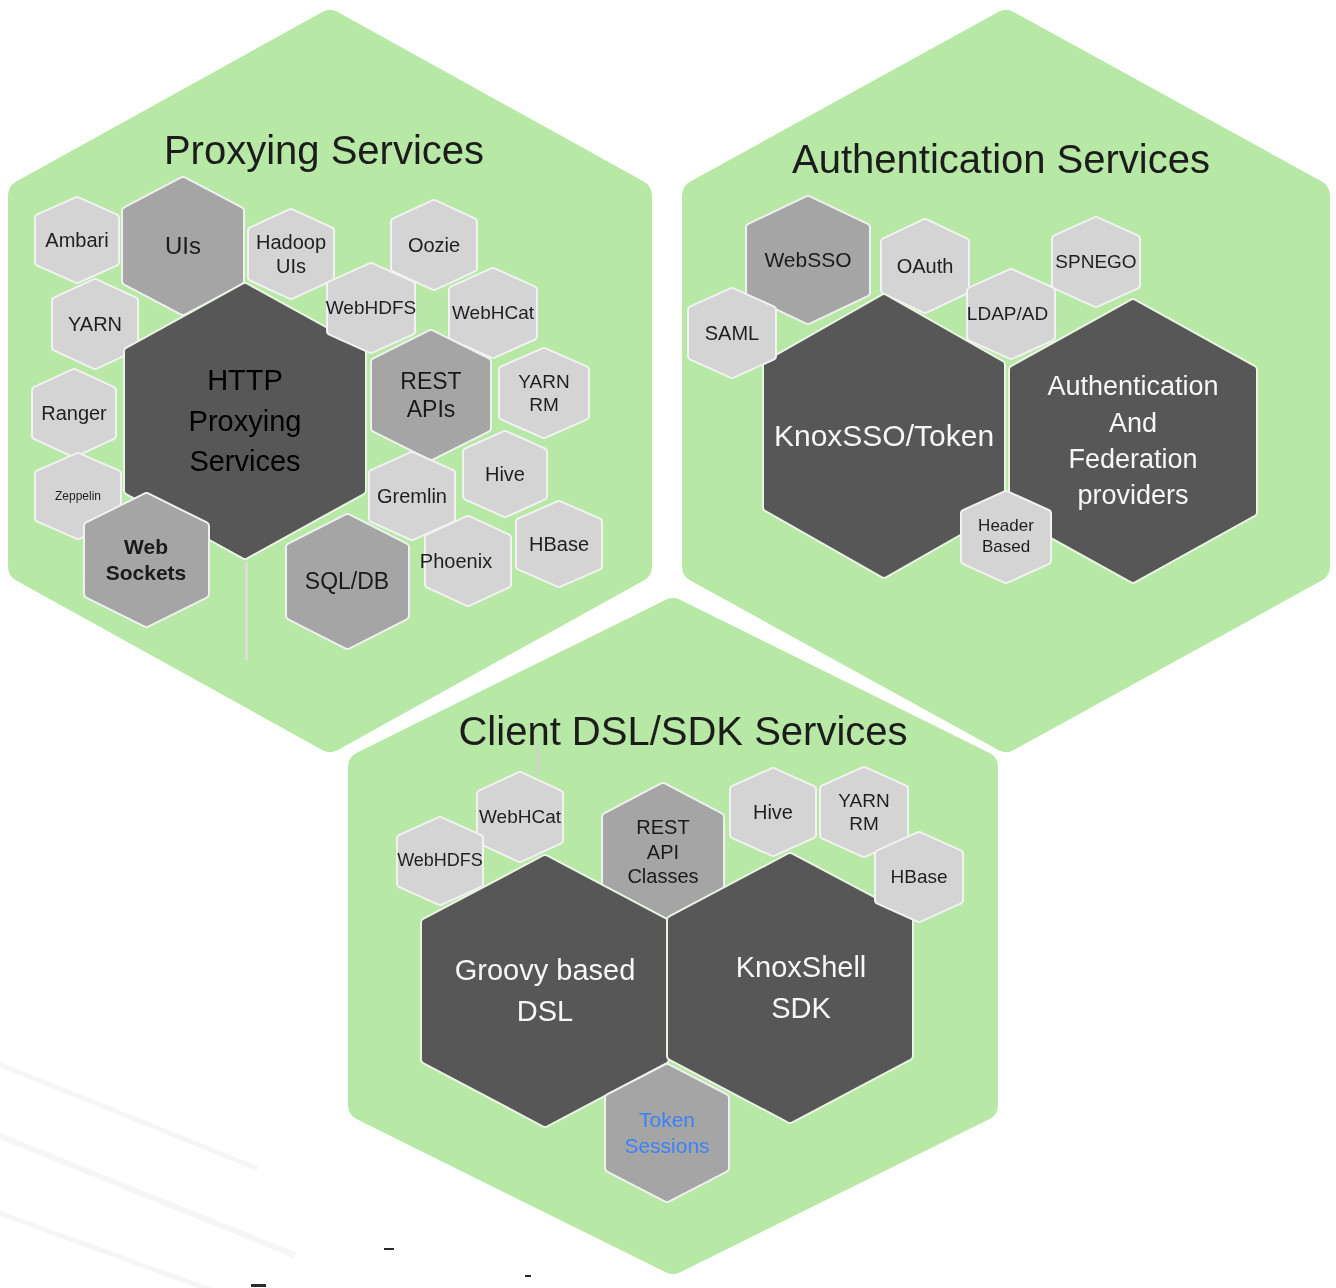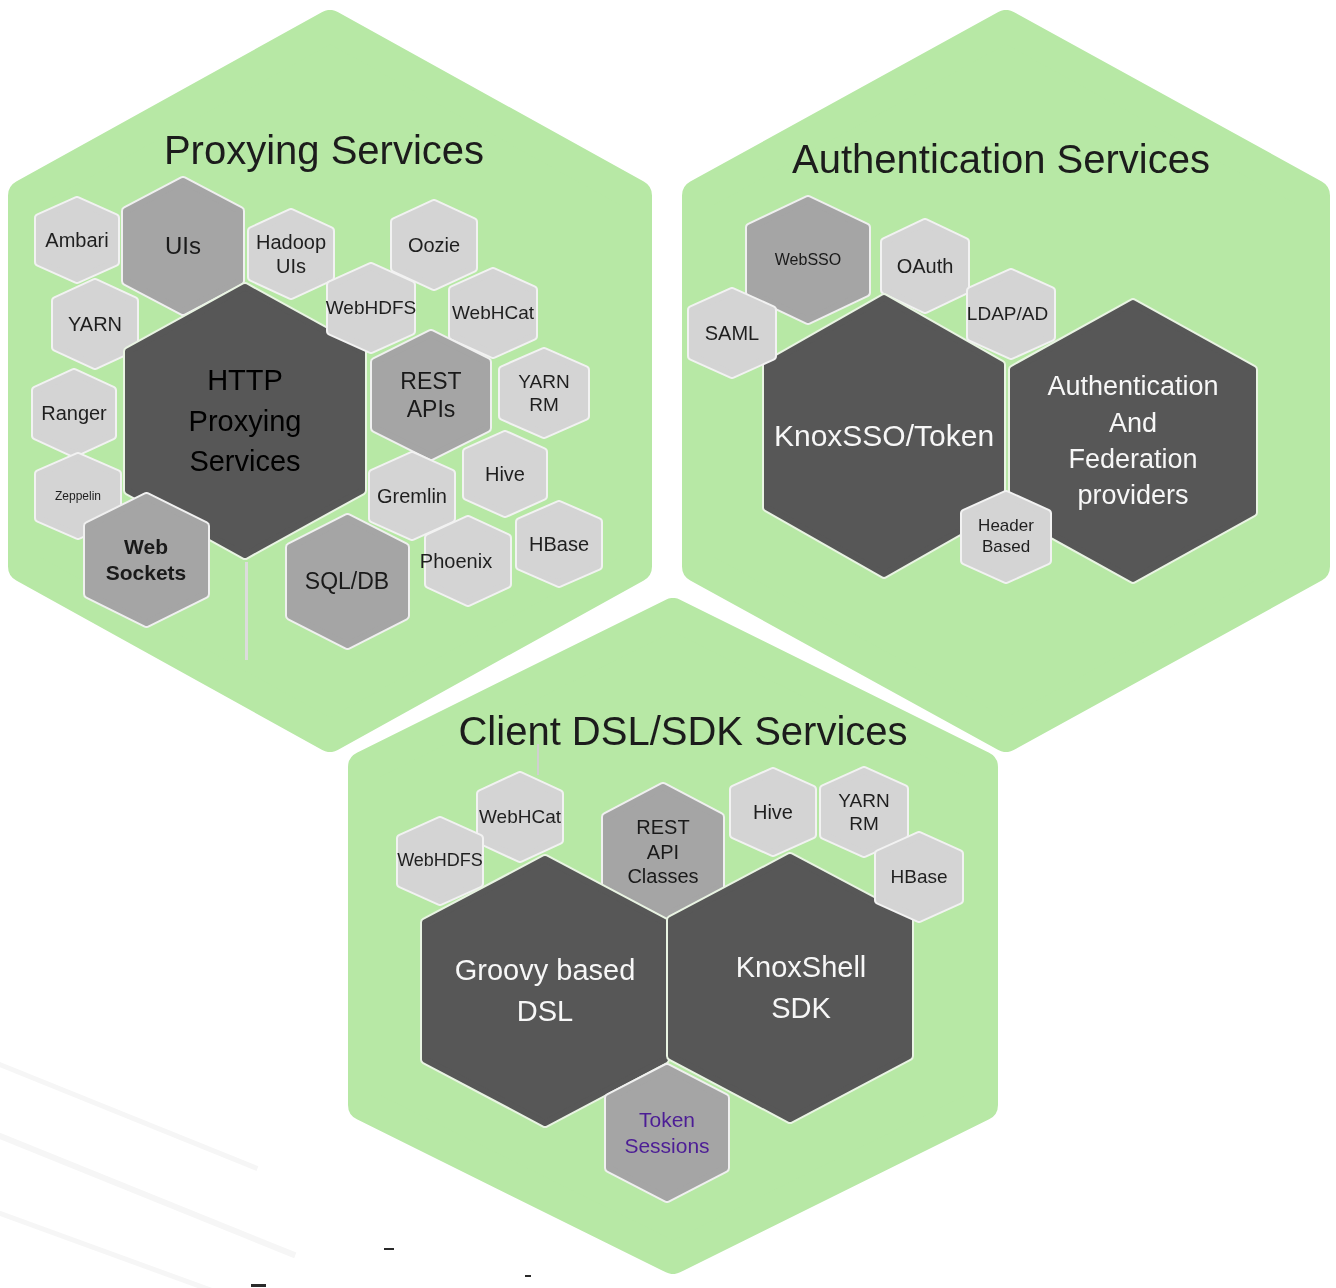--- a/index.html
+++ b/index.html
@@ -173,29 +173,36 @@
         <polygon points="62.5,5 120,34.25 120,102.75 62.5,132 5,102.75 5,34.25" fill="none" stroke="#f0f0f0" stroke-width="10" stroke-linejoin="round"></polygon>
         <polygon points="62.5,5 120,34.25 120,102.75 62.5,132 5,102.75 5,34.25" fill="#a5a5a5" stroke="#a5a5a5" stroke-width="6" stroke-linejoin="round"></polygon>
       </svg>
       <div class="hex-label" style="font-size: 23px; color: rgb(26, 26, 26); text-align: right;">SQL/DB</div>
     </div>
     <div class="hex-node" style="left: 745px; top: 195px; width: 126px; height: 130px;">
       <svg width="126" height="130">
         <polygon points="63,5 121,32.5 121,97.5 63,125 5,97.5 5,32.5" fill="none" stroke="#f0f0f0" stroke-width="10" stroke-linejoin="round"></polygon>
         <polygon points="63,5 121,32.5 121,97.5 63,125 5,97.5 5,32.5" fill="#a5a5a5" stroke="#a5a5a5" stroke-width="6" stroke-linejoin="round"></polygon>
       </svg>
-      <div class="hex-label" style="font-size: 16px; color: rgb(26, 26, 26);">WebSSO</div>
+      <div class="hex-label" style="font-size: 21px; color: rgb(26, 26, 26);">WebSSO</div>
     </div>
     <div class="hex-node" style="left: 880px; top: 218px; width: 90px; height: 96px;">
       <svg width="90" height="96">
         <polygon points="45,5 85,24 85,72 45,91 5,72 5,24" fill="none" stroke="#f2f2f2" stroke-width="10" stroke-linejoin="round"></polygon>
         <polygon points="45,5 85,24 85,72 45,91 5,72 5,24" fill="#d4d4d4" stroke="#d4d4d4" stroke-width="6" stroke-linejoin="round"></polygon>
       </svg>
       <div class="hex-label" style="font-size: 20px; color: rgb(31, 31, 31);">OAuth</div>
     </div>
+    <div class="hex-node" style="left: 1051px; top: 216px; width: 90px; height: 92px;">
+      <svg width="90" height="92">
+        <polygon points="45,5 85,23 85,69 45,87 5,69 5,23" fill="none" stroke="#f2f2f2" stroke-width="10" stroke-linejoin="round"></polygon>
+        <polygon points="45,5 85,23 85,69 45,87 5,69 5,23" fill="#d4d4d4" stroke="#d4d4d4" stroke-width="6" stroke-linejoin="round"></polygon>
+      </svg>
+      <div class="hex-label" style="font-size: 19px; color: rgb(31, 31, 31);">SPNEGO</div>
+    </div>
     <div class="hex-node" style="left: 762px; top: 293px; width: 244px; height: 286px;">
       <svg width="244" height="286">
         <polygon points="122,5 239,71.5 239,214.5 122,281 5,214.5 5,71.5" fill="none" stroke="#e9f4e3" stroke-width="10" stroke-linejoin="round"></polygon>
         <polygon points="122,5 239,71.5 239,214.5 122,281 5,214.5 5,71.5" fill="#575757" stroke="#575757" stroke-width="6" stroke-linejoin="round"></polygon>
       </svg>
       <div class="hex-label" style="font-size: 30px; color: rgb(247, 247, 247);">KnoxSSO/Token</div>
     </div>
     <div class="hex-node" style="left: 1008px; top: 298px; width: 250px; height: 286px;">
       <svg width="250" height="286">
         <polygon points="125,5 245,71.5 245,214.5 125,281 5,214.5 5,71.5" fill="none" stroke="#e9f4e3" stroke-width="10" stroke-linejoin="round"></polygon>
@@ -287,21 +294,21 @@
         <polygon points="45,5 85,23 85,69 45,87 5,69 5,23" fill="none" stroke="#f2f2f2" stroke-width="10" stroke-linejoin="round"></polygon>
         <polygon points="45,5 85,23 85,69 45,87 5,69 5,23" fill="#d4d4d4" stroke="#d4d4d4" stroke-width="6" stroke-linejoin="round"></polygon>
       </svg>
       <div class="hex-label" style="font-size: 19px; color: rgb(31, 31, 31);">HBase</div>
     </div>
     <div class="hex-node" style="left: 604px; top: 1063px; width: 126px; height: 140px;">
       <svg width="126" height="140">
         <polygon points="63,5 121,35 121,105 63,135 5,105 5,35" fill="none" stroke="#f0f0f0" stroke-width="10" stroke-linejoin="round"></polygon>
         <polygon points="63,5 121,35 121,105 63,135 5,105 5,35" fill="#a5a5a5" stroke="#a5a5a5" stroke-width="6" stroke-linejoin="round"></polygon>
       </svg>
-      <div class="hex-label" style="font-size: 21px; color: #4c1d95;">Token
+      <div class="hex-label" style="font-size: 21px; color: #3b82f6;">Token
 Sessions</div>
     </div>
     <div class="streak" style="left: -30px; top: 1050px; width: 310px; height: 5px; transform: rotate(22deg);"></div>
     <div class="streak" style="left: -20px; top: 1125px; width: 340px; height: 6px; transform: rotate(22deg);"></div>
     <div class="streak" style="left: -30px; top: 1200px; width: 300px; height: 5px; transform: rotate(20deg);"></div>
     <div class="dash" style="left: 384px; top: 1248px; width: 10px; height: 2px;"></div>
     <div class="dash" style="left: 525px; top: 1275px; width: 6px; height: 2px;"></div>
     <div class="dash" style="left: 251px; top: 1284px; width: 15px; height: 3px;"></div>
   </div>
 

